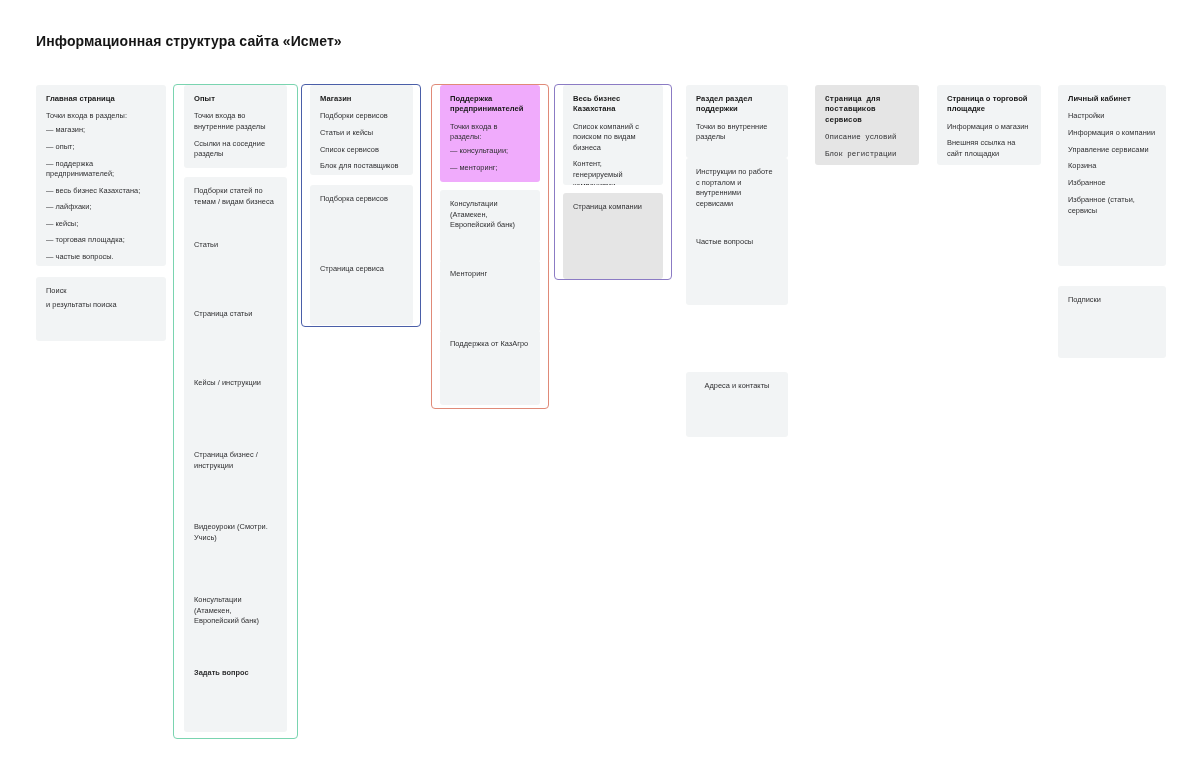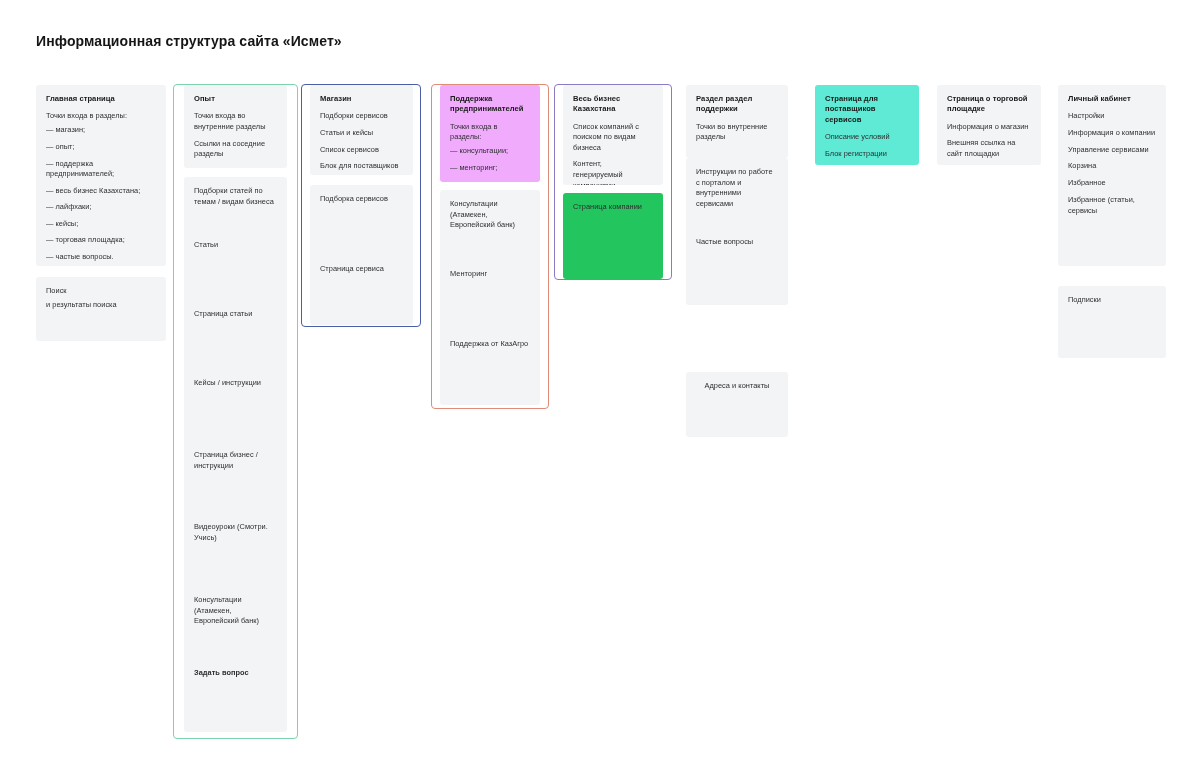--- a/index.html
+++ b/index.html
@@ -156,37 +156,37 @@
     </div>
     <div class="card" style="left: 440px; top: 330px; width: 100px; height: 75px; background: rgb(242, 244, 245);">
       <div class="card-line">Поддержка от КазАгро</div>
     </div>
     <div class="col-frame" style="left: 554px; top: 84px; width: 118px; height: 196px; border-color: rgb(139, 123, 196);"></div>
     <div class="card" style="left: 563px; top: 85px; width: 100px; height: 100px; background: rgb(242, 244, 245);">
       <div class="card-title">Весь бизнес Казахстана</div>
       <div class="card-line">Список компаний с поиском по видам бизнеса</div>
       <div class="card-line">Контент, генерируемый компаниями</div>
     </div>
-    <div class="card" style="left: 563px; top: 193px; width: 100px; height: 86px; background: #22c55e;">
+    <div class="card" style="left: 563px; top: 193px; width: 100px; height: 86px; background: #e5e5e5;">
       <div class="card-line">Страница компании</div>
     </div>
     <div class="card" style="left: 686px; top: 85px; width: 102px; height: 73px; background: rgb(242, 244, 245);">
       <div class="card-title">Раздел раздел поддержки</div>
       <div class="card-line">Точки во внутренние разделы</div>
     </div>
     <div class="card" style="left: 686px; top: 158px; width: 102px; height: 79px; background: rgb(242, 244, 245);">
       <div class="card-line">Инструкции по работе с порталом и внутренними сервисами</div>
     </div>
     <div class="card" style="left: 686px; top: 228px; width: 102px; height: 77px; background: rgb(242, 244, 245);">
       <div class="card-line">Частые вопросы</div>
     </div>
     <div class="card" style="left: 686px; top: 372px; width: 102px; height: 65px; background: rgb(242, 244, 245); text-align: center;">
       <div class="card-line">Адреса и контакты</div>
     </div>
-    <div class="card" style="left: 815px; top: 85px; width: 104px; height: 80px; background: #5eead4;">
+    <div class="card" style="left: 815px; top: 85px; width: 104px; height: 80px; background: #e5e5e5; font-family: Liberation Mono, monospace;">
       <div class="card-title">Страница для поставщиков сервисов</div>
       <div class="card-line">Описание условий</div>
       <div class="card-line">Блок регистрации</div>
     </div>
     <div class="card" style="left: 937px; top: 85px; width: 104px; height: 80px; background: rgb(242, 244, 245);">
       <div class="card-title">Страница о торговой площадке</div>
       <div class="card-line">Информация о магазин</div>
       <div class="card-line">Внешняя ссылка на сайт площадки</div>
     </div>
     <div class="card" style="left: 1058px; top: 85px; width: 108px; height: 121px; background: rgb(242, 244, 245);">

